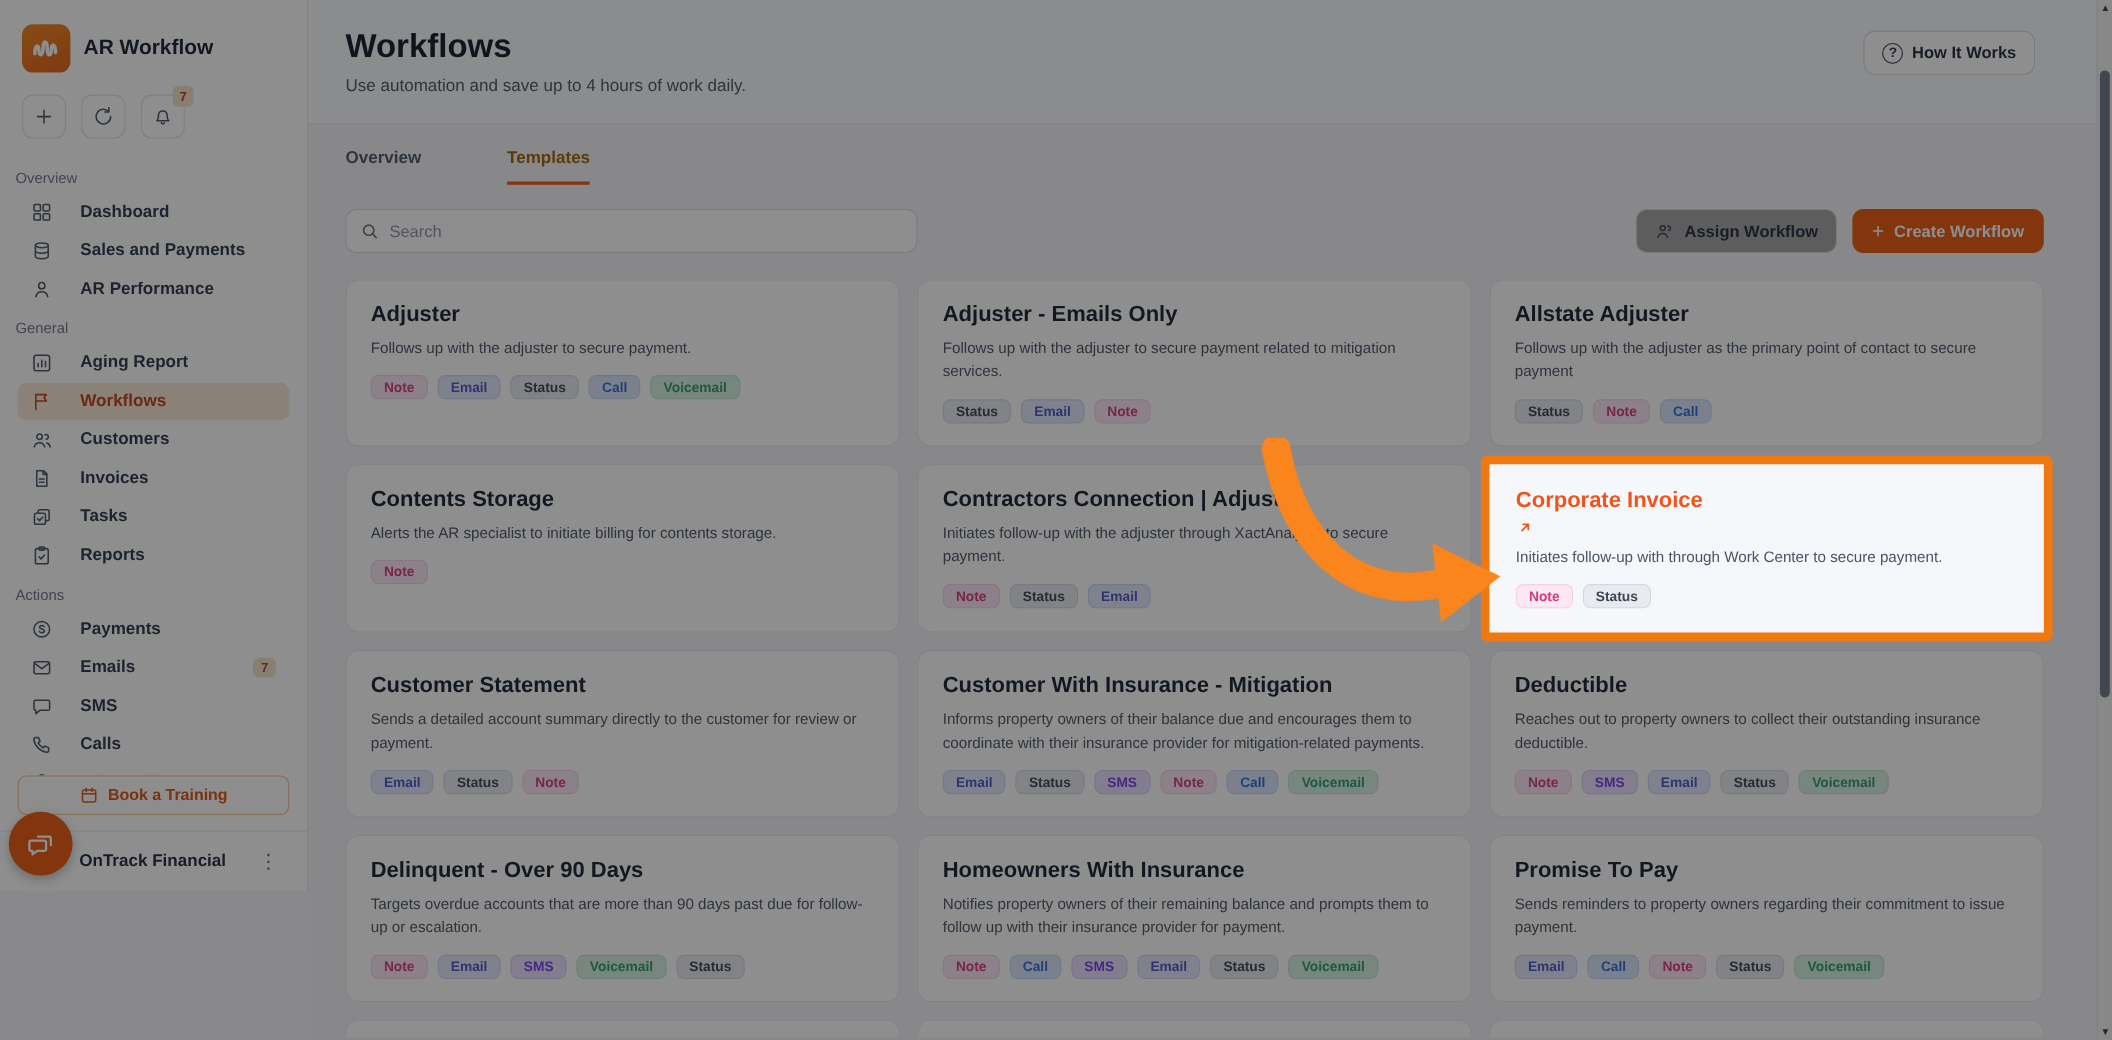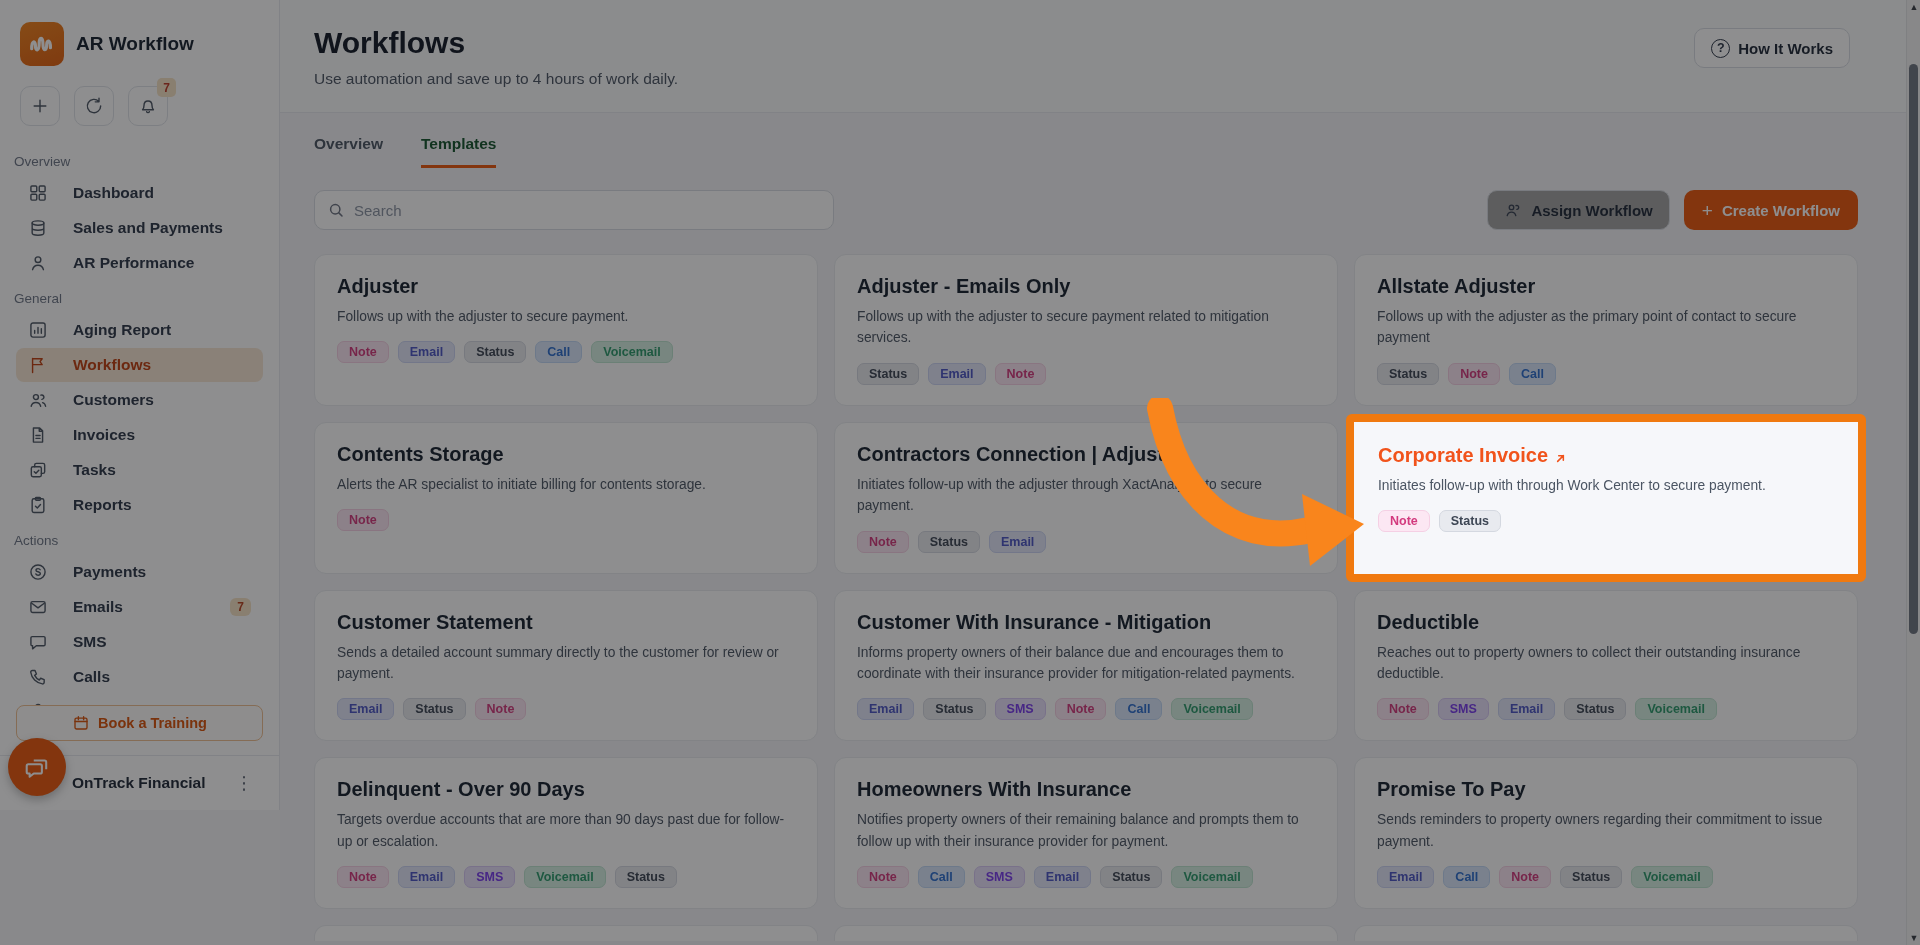--- a/index.html
+++ b/index.html
@@ -32,21 +32,21 @@
   
   .main { flex:1; position:relative; background:#f3f4f7; }
   .main-header { background:#fafbfc; border-bottom:1px solid #e7e9ee; padding:26px 80px 24px 34px; position:relative; }
   .page-title { font-size:30px; font-weight:700; color:#121a26; }
   .page-subtitle { font-size:15.5px; color:#4b5563; margin-top:10px; }
   .howit-btn { position:absolute; top:28px; right:70px; height:40px; padding:0 16px; background:#fff; border:1px solid #d8dce2; border-radius:10px; display:flex; align-items:center; gap:8px; font-size:15px; font-weight:700; color:#1f2937; cursor:pointer; }
   .q-circle { width:19px; height:19px; border:1.8px solid #2d3748; border-radius:50%; display:flex; align-items:center; justify-content:center; font-size:12.5px; font-weight:700; color:#2d3748; }
 
   .tabs { display:flex; gap:38px; padding:22px 34px 0 34px; }
   .tab { font-size:15.5px; font-weight:700; color:#4b5563; padding-bottom:12px; cursor:pointer; border-bottom:3px solid transparent; }
-  .tab.active { color:#14532d; border-bottom-color:#ea580c; }
+  .tab.active { color:#a16207; border-bottom-color:#ea580c;margin-left:40px; }
 
   .toolbar { display:flex; align-items:center; padding:22px 62px 0 34px; }
   .search-box { width:520px; height:40px; background:#fff; border:1px solid #d8dce2; border-radius:10px; display:flex; align-items:center; padding:0 12px; gap:9px; }
   .search-box input { border:none; outline:none; flex:1; font-size:15px; color:#1f2937; background:transparent; font-family:"Liberation Sans",sans-serif; }
   .search-box input::placeholder { color:#8a93a2; }
   .toolbar-spacer { flex:1; }
   .assign-btn { height:40px; padding:0 16px; background:#a3a3a3; border:1px solid #d8dce2; border-radius:10px; display:flex; align-items:center; gap:9px; font-size:15px; font-weight:700; color:#1f2937; cursor:pointer; }
   .create-btn { height:40px; margin-left:14px; padding:0 18px; background:#ea580c; border:none; border-radius:10px; display:flex; align-items:center; gap:9px; font-size:15px; font-weight:700; color:#fff; cursor:pointer; }
   .create-plus { font-size:19px; font-weight:400; line-height:1; }
 
@@ -59,21 +59,21 @@
   .tag[data-type="note"]      { background:#fce7f3; color:#d33a7e; border-color:#f5d0e4; }
   .tag[data-type="email"]     { background:#e2e7fa; color:#4c56c4; border-color:#ccd4f3; }
   .tag[data-type="status"]    { background:#e8eaef; color:#3d4654; border-color:#d4d8e0; }
   .tag[data-type="call"]      { background:#d9e7fb; color:#2e6fcf; border-color:#c1d7f6; }
   .tag[data-type="voicemail"] { background:#d5f0e2; color:#2d9a6c; border-color:#bde4d0; }
   .tag[data-type="sms"]       { background:#e9e1fb; color:#7a3ded; border-color:#d7c9f6; }
   .card-stub { background:#fff; border:1px solid #e8eaee; border-radius:12px 12px 0 0; height:16px; border-bottom:none; }
 
   
   .card.highlight { position:relative; z-index:50; border:8px solid #f0790f; border-radius:6px; margin:-8px; background:#f6f7fa; padding:22px 24px; }
-  .card.highlight .card-title-row { display:flex; align-items:flex-end; gap:4px; }
+  .card.highlight .card-title-row { display:flex; align-items:flex-start; gap:4px;flex-direction:column; }
   .card.highlight .card-title { color:#f1531b; }
 
   
   .dim-overlay { position:fixed; left:0; top:0; width:1920px; height:945px; background:rgba(14,14,16,0.47); z-index:40; pointer-events:none; }
   .arrow-annot { position:fixed; left:1118px; top:398px; z-index:60; pointer-events:none; }
 
   
   .page-scrollbar { position:absolute; right:0; top:0; width:14px; height:945px; background:#f3f3f4; border-left:1px solid #e3e4e7; z-index:10; }
   .page-scroll-thumb { position:absolute; left:2px; width:9px; top:64px; height:570px; background:#6f7680; border-radius:5px; }
   .scroll-arrow { position:absolute; left:0; width:14px; text-align:center; font-size:9px; color:#3a3f46; }

